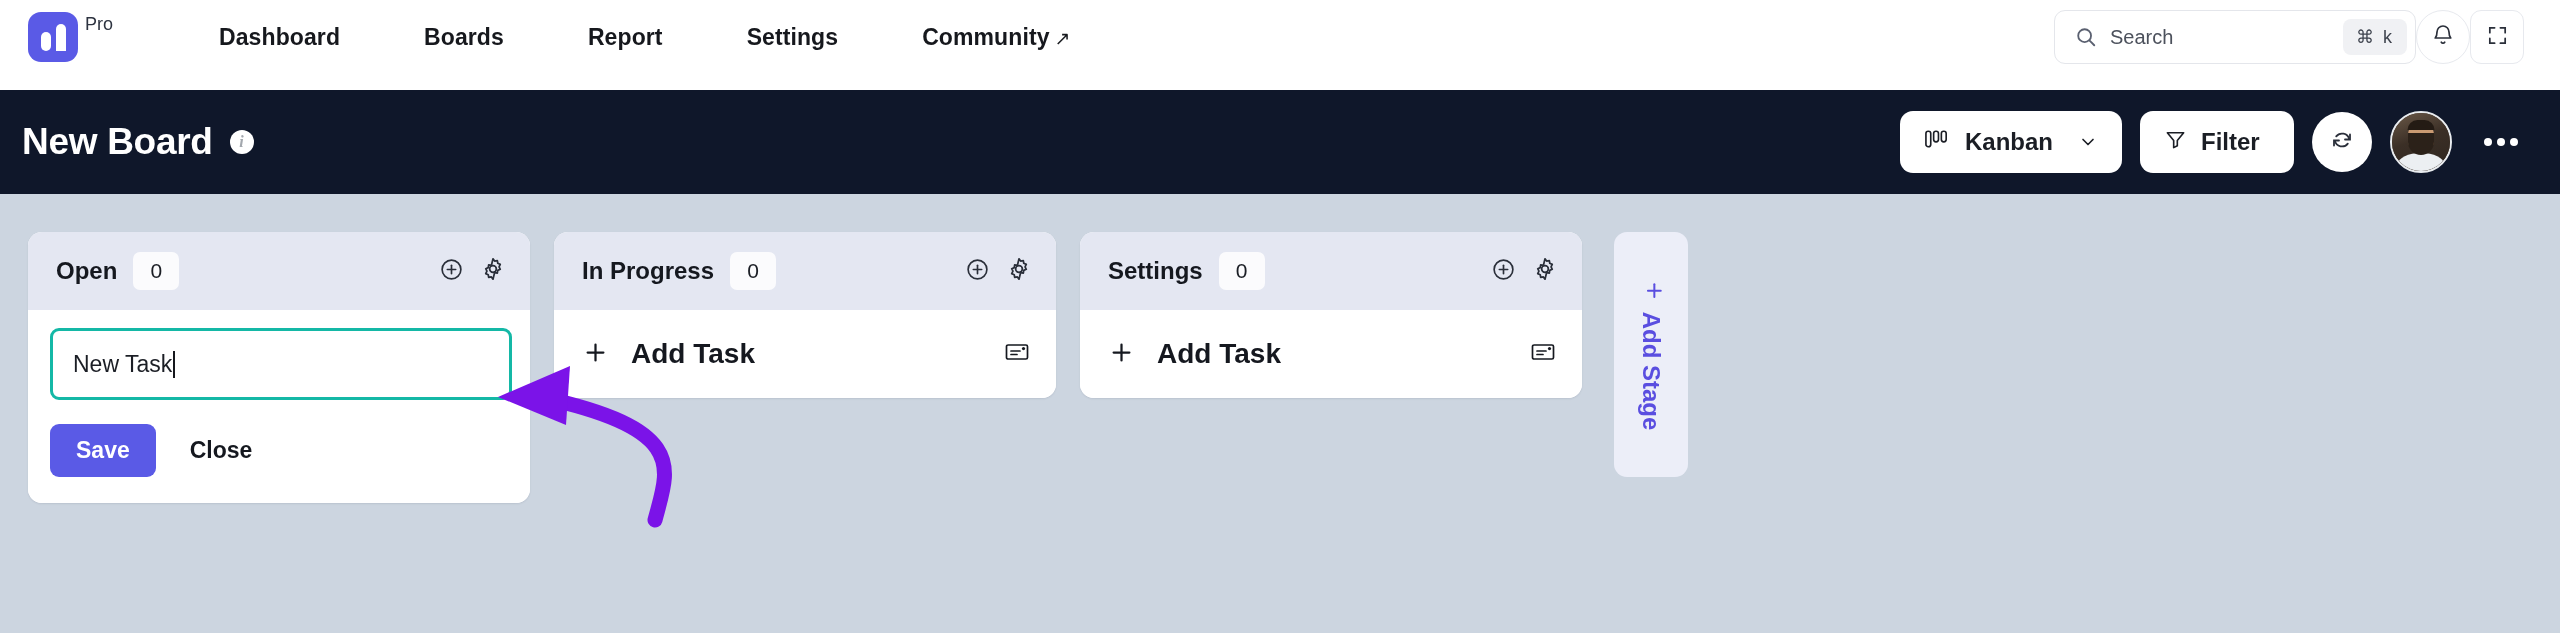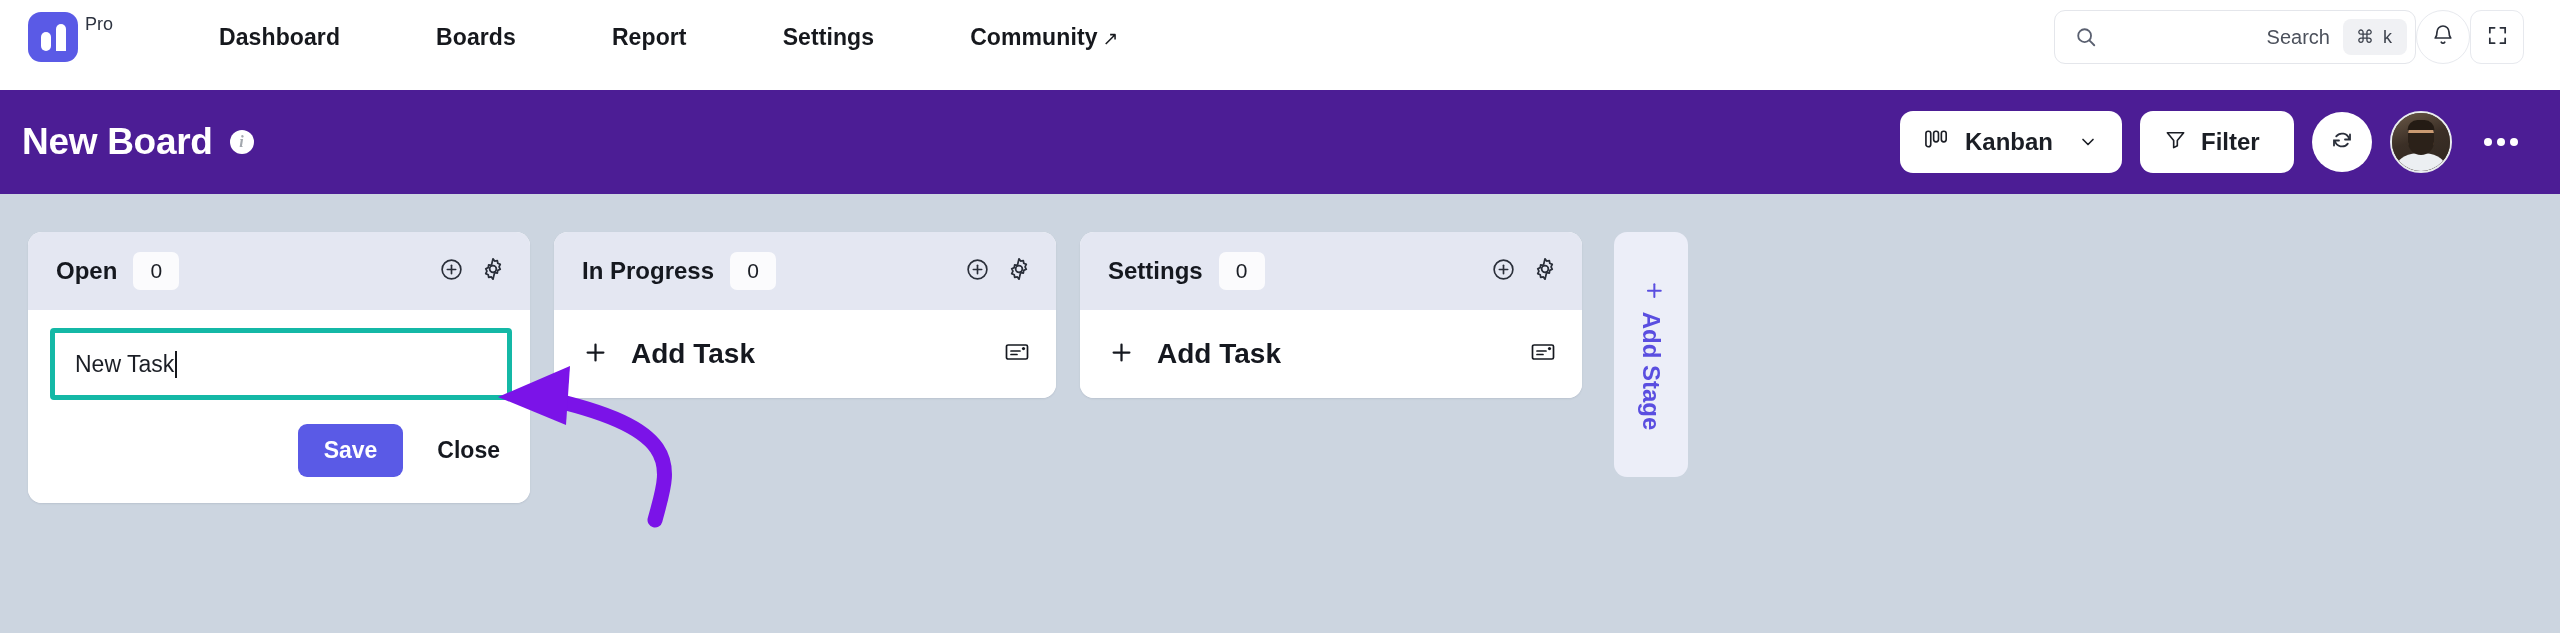--- a/index.html
+++ b/index.html
@@ -30,30 +30,30 @@
     border-radius: 5px 5px 5px 5px;
   }
   .logo-bar-b {
     width: 10px; height: 27px; background: #ffffff;
     border-radius: 5px 5px 0 0; align-self: flex-end;
   }
   .logo-pro {
     font-size: 18px; color: #2d3340; margin-left: 7px; margin-top: 2px;
     font-family: "Liberation Sans", sans-serif;
   }
-  .nav-links { display: flex; align-items: center; gap: 16px; }
+  .nav-links { display: flex; align-items: center; gap: 4px; }
   .nav-link {
     font-size: 23px; color: #16181d; font-weight: 600;
     padding: 10px 40px; cursor: pointer; white-space: nowrap;
     letter-spacing: .1px;
   }
   .nav-link .ext { font-size: 19px; margin-left: 5px; font-weight: 500; }
 
   .nav-right {
-    margin-left: auto; display: flex; align-items: center;  text-align: right;
+    margin-left: auto; display: flex; align-items: center; 
   }
   .searchbox {
     width: 362px; height: 54px; border: 1px solid #e4e6eb; border-radius: 11px;
     display: flex; align-items: center; padding: 0 8px 0 20px; gap: 13px;
     background: #fff;
   }
   .search-ico { flex: 0 0 auto; display: flex; }
   .search-ph { font-size: 20px; color: #4c515c; flex: 1; }
   .kbd {
     background: #f0f1f4; border-radius: 8px; padding: 7px 13px;
@@ -66,21 +66,21 @@
   }
   .sq-btn {
     width: 54px; height: 54px; border-radius: 11px;
     border: 1px solid #e7e9ee; background: #fff;
     display: flex; align-items: center; justify-content: center;
   }
 
   
   .boardbar {
     height: 104px; width: 100%;
-    background: #4c1d95;
+    background: #0f172a;
     display: flex; align-items: center;
     padding: 0 34px 0 22px;
   }
   .board-title {
     font-size: 37px; font-weight: 700; color: #ffffff; letter-spacing: -.3px;
   }
   .info-ico {
     width: 24px; height: 24px; border-radius: 50%; background: #ffffff;
     color: #a3a8ae; font-size: 16px; font-weight: 700; font-style: italic;
     display: inline-flex; align-items: center; justify-content: center;
@@ -140,29 +140,29 @@
   .add-task-row {
     height: 88px; display: flex; align-items: center;
     padding: 0 24px 0 28px; gap: 22px;
   }
   .add-task-label { font-size: 28px; font-weight: 700; color: #15181f; }
   .add-task-row .spacer { margin-left: auto; }
 
   
   .task-editor { padding: 18px 20px 26px 22px; background:#fff; }
   .task-input {
-    width: 462px; height: 72px; border: 5px solid #14b8a6; border-radius: 4px;
+    width: 462px; height: 72px; border: 3px solid #14b8a6; border-radius: 9px;
     display: flex; align-items: center; padding: 0 20px;
     font-size: 23px; color: #1b1e25; background: #fff;
   }
   .caret {
     display: inline-block; width: 2px; height: 27px; background: #16181d;
     margin-left: 1px;
   }
-  .editor-actions { display: flex; align-items: center; gap: 24px; margin-top: 24px; justify-content: flex-end; }
+  .editor-actions { display: flex; align-items: center; gap: 24px; margin-top: 24px; }
   .save-btn {
     background: #5a5ae6; color: #fff; font-size: 23px; font-weight: 700;
     border: none; border-radius: 9px; padding: 13px 26px; cursor: pointer;
     font-family: "Liberation Sans", sans-serif;
   }
   .close-btn {
     background: none; border: none; font-size: 23px; font-weight: 700;
     color: #15181f; cursor: pointer; padding: 13px 10px;
     font-family: "Liberation Sans", sans-serif;
   }

